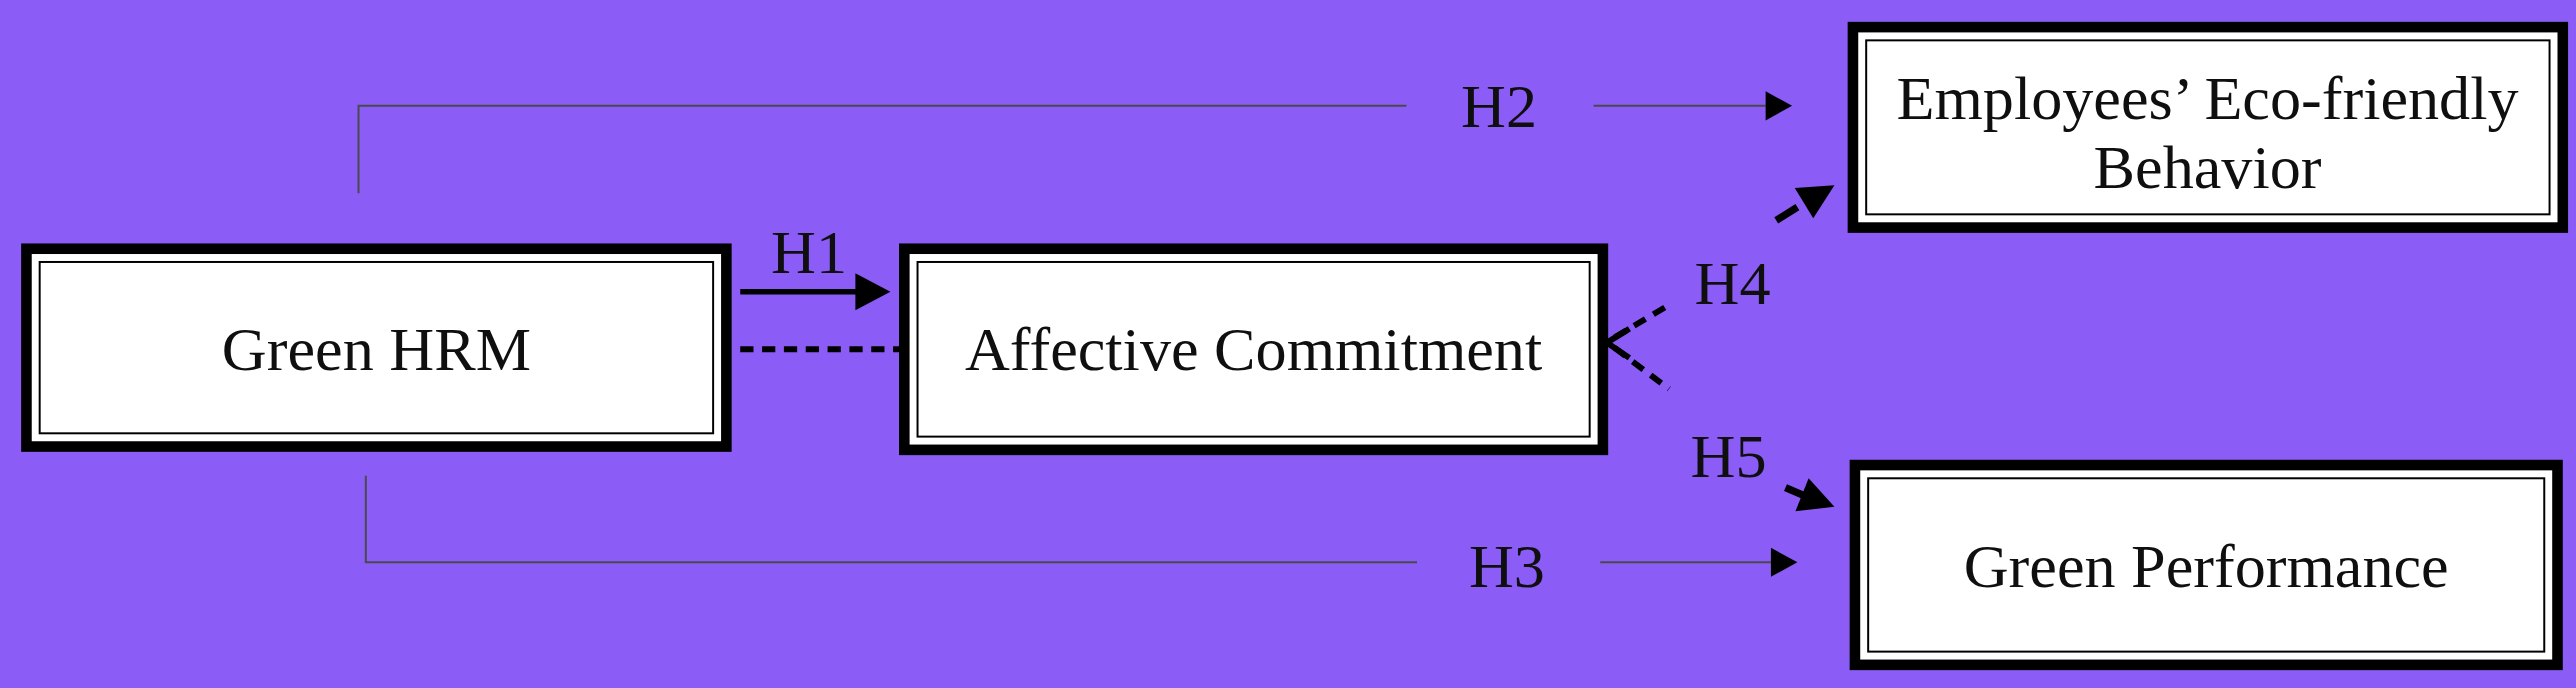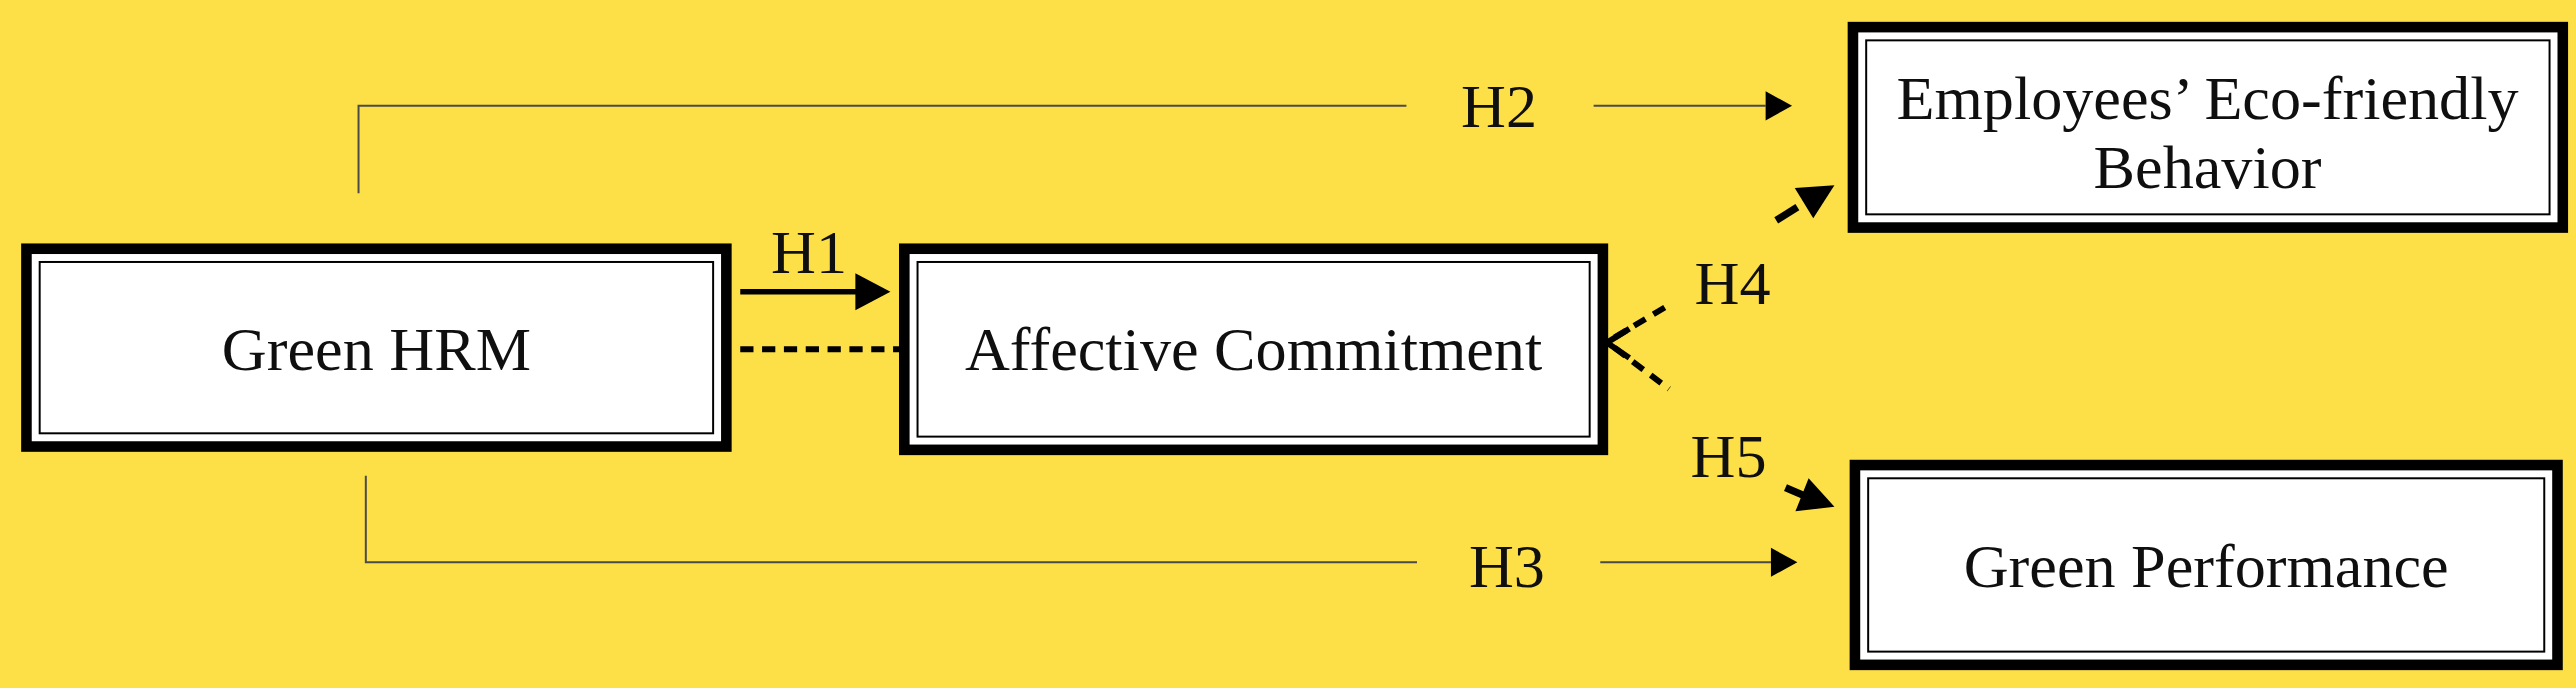--- a/index.html
+++ b/index.html
@@ -4,21 +4,21 @@
 <style>
   html, body {
     margin: 0;
     padding: 0;
     background: #ffffff;
   }
   .canvas {
     position: relative;
     width: 2576px;
     height: 688px;
-    background: #fde047;
+    background: #8b5cf6;
     overflow: hidden;
   }
   svg text {
     font-family: "Liberation Serif", "DejaVu Serif", serif;
     fill: #0f0f0f;
   }
   .box-label { font-size: 94px; }
   .hyp-label { font-size: 94px; }
 </style>
 </head>

